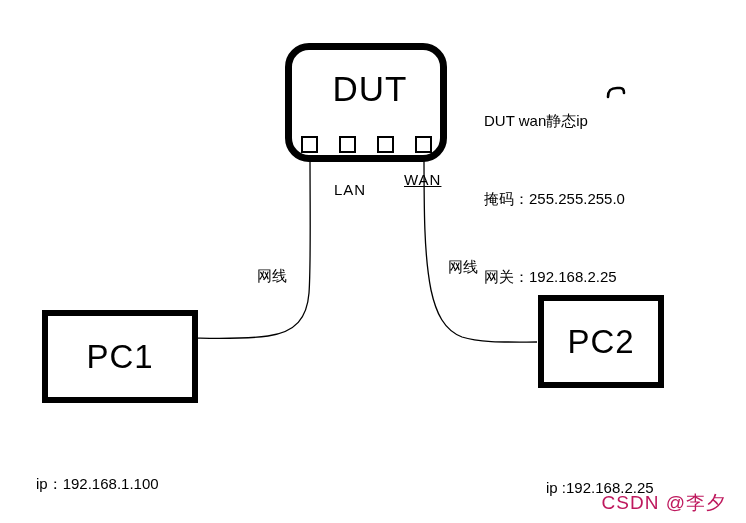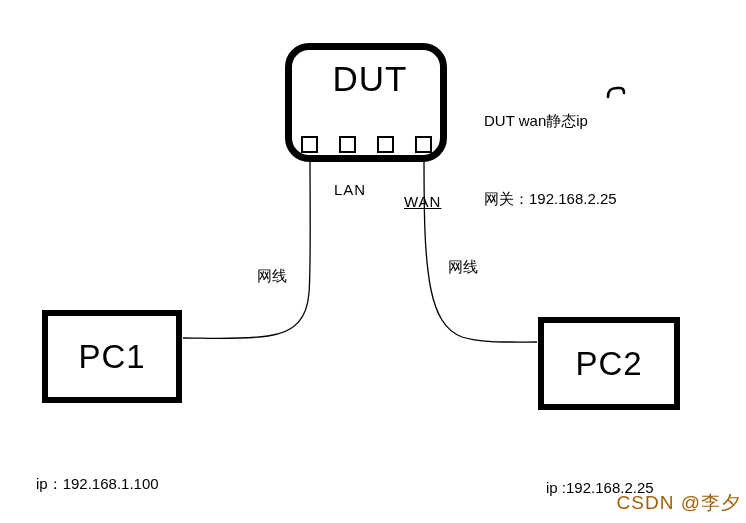--- a/index.html
+++ b/index.html
@@ -35,21 +35,21 @@
   .dut-box {
     left: 285px; top: 43px;
     width: 162px; height: 119px;
     border: 7px solid #000000;
     border-radius: 24px;
     box-sizing: border-box;
     background: #ffffff;
   }
   .dut-label {
     position: absolute;
-    left: 0; right: 0; top: 11px;
+    left: 0; right: 0; top: 21px;
     text-align: center;
     font-size: 35px;
     letter-spacing: 1px;
     line-height: 1;
     padding-left: 8px;
   }
   .ports {
     position: absolute;
     left: 9px; bottom: 2px;
     display: flex;
@@ -57,44 +57,44 @@
   }
   .port {
     width: 17px; height: 17px;
     border: 2px solid #000000;
     box-sizing: border-box;
     background: #ffffff;
   }
 
   
   .pc-box {
-    width: 140px; height: 93px;
+    width: 156px; height: 93px;
     border: 6px solid #000000;
     box-sizing: border-box;
     background: #ffffff;
     display: flex;
     align-items: center;
     justify-content: center;
   }
   .pc1-box { left: 42px;  top: 310px; }
-  .pc2-box { left: 538px; top: 317px; width: 142px; }
+  .pc2-box { left: 538px; top: 295px; width: 126px; }
   .pc-label {
     font-size: 33px;
     letter-spacing: 1px;
     line-height: 1;
   }
 
   
   .port-name {
     font-size: 15px;
     letter-spacing: 1px;
     line-height: 1;
   }
   .lan-label { left: 292px; top: 182px; margin-left: 42px; }
-  .wan-label { left: 404px; top: 194px; text-decoration: underline; }
+  .wan-label { left: 404px; top: 172px; text-decoration: underline; }
 
   
   .cable-label {
     font-size: 15px;
     line-height: 1;
   }
   .cable-label-left  { left: 257px; top: 268px; }
   .cable-label-right { left: 448px; top: 259px; }
 
   
@@ -102,23 +102,23 @@
     font-size: 15px;
     line-height: 26px;
     white-space: pre;
   }
   .dut-info { left: 472px; top: 56px; margin-left: 12px; }
   .pc1-info { left: 36px;  top: 421px; line-height: 25px; }
   .pc2-info { left: 546px; top: 425px; line-height: 25px; }
 
   
   .watermark {
-    right: 5px; top: 492px;
+    right: 20px; top: 492px;
     font-size: 19px;
-    color: #a16207;
+    color: #be185d;
     letter-spacing: 1px;
     line-height: 1.2;
   }
 </style>
 </head>
 <body>
 
 <div class="canvas">
 
   <svg class="overlay" viewBox="0 0 746 523" xmlns="http://www.w3.org/2000/svg">
@@ -132,20 +132,21 @@
     <div class="ports">
       <div class="port"></div>
       <div class="port"></div>
       <div class="port"></div>
       <div class="port"></div>
     </div>
   </div>
 
   <div class="abs info-block dut-info">
     <div>DUT wan静态ip</div>
+    <div>掩码：255.255.255.0</div>
     <div>网关：192.168.2.25</div>
   </div>
 
   <div class="abs port-name lan-label">LAN</div>
   <div class="abs port-name wan-label">WAN</div>
 
   <div class="abs cable-label cable-label-left">网线</div>
   <div class="abs cable-label cable-label-right">网线</div>
 
   <div class="abs pc-box pc1-box">

